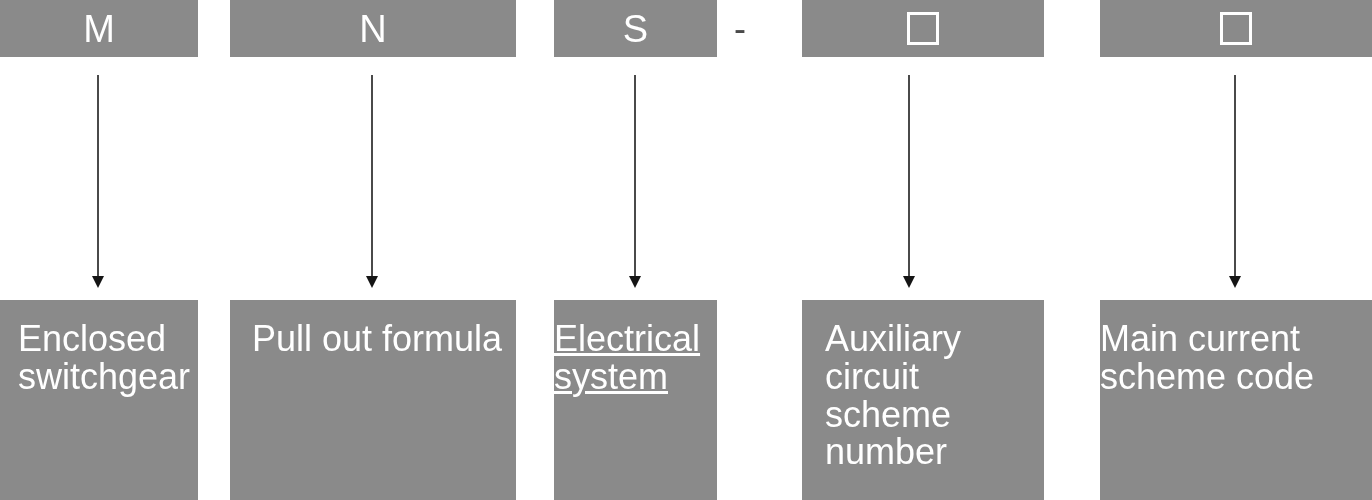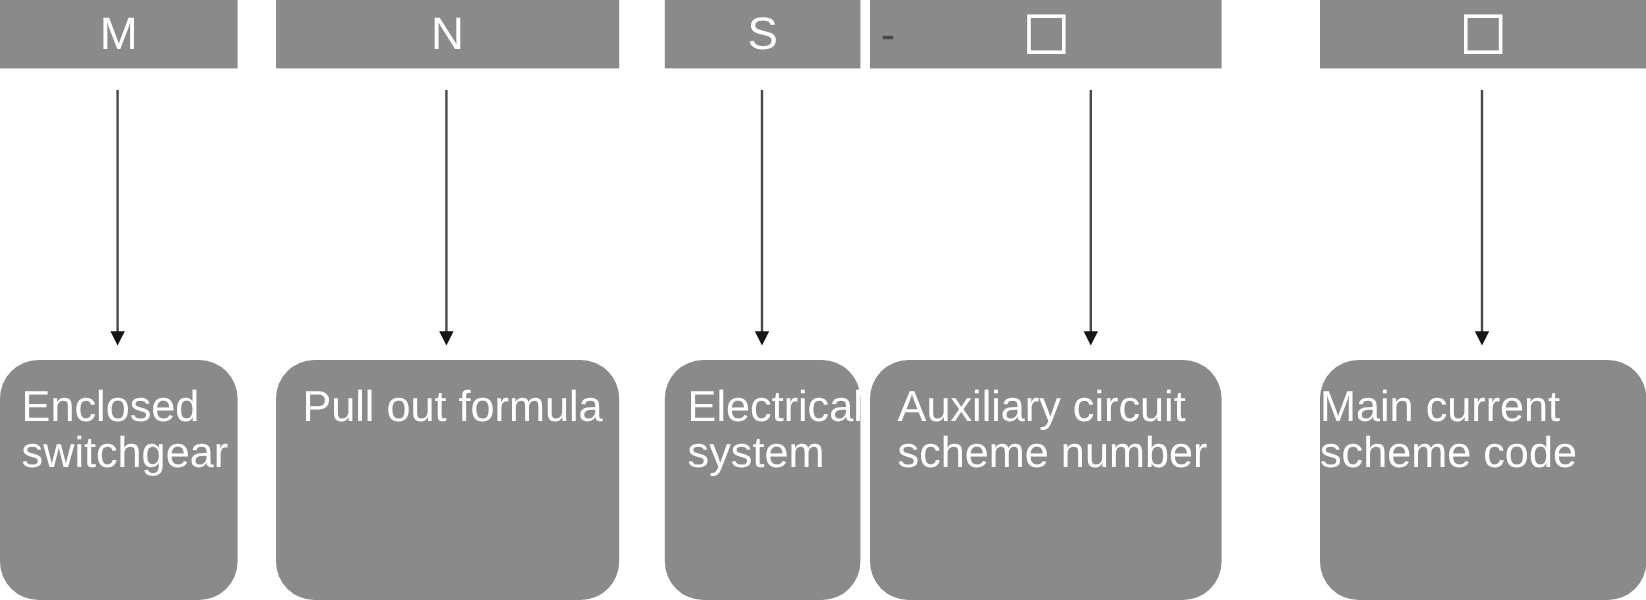--- a/index.html
+++ b/index.html
@@ -14,33 +14,33 @@
     position: absolute; top: 0; height: 57px;
     background: #8a8a8a;
     display: flex; align-items: center; justify-content: center;
     color: #ffffff; font-size: 38px; line-height: 1;
   }
   .bottom-box {
     position: absolute; top: 300px; height: 200px;
     background: #8a8a8a;
     color: #ffffff; font-size: 36px; line-height: 1.05;
     box-sizing: border-box;
-    padding-top: 20px; padding-right: 2px; border-radius: 32px;
+    padding-top: 20px; padding-right: 2px;
   }
 
   
   .c1 { left: 0px;    width: 198px; }
   .c2 { left: 230px;  width: 286px; }
   .c3 { left: 554px;  width: 163px; }
-  .c4 { left: 725px;  width: 293px; }
+  .c4 { left: 802px;  width: 242px; }
   .c5 { left: 1100px; width: 272px; }
 
   .bc1 { padding-left: 18px; }
   .bc2 { padding-left: 22px; }
-  .bc3 { padding-left: 19px; }
+  .bc3 { padding-left: 0; text-decoration: underline; }
   .bc4 { padding-left: 23px; }
   .bc5 { }
 
   .sq {
     width: 26px; height: 27px;
     border: 3px solid #ffffff;
   }
 
   .dash {
     position: absolute; left: 717px; top: 0; width: 46px; height: 57px;

